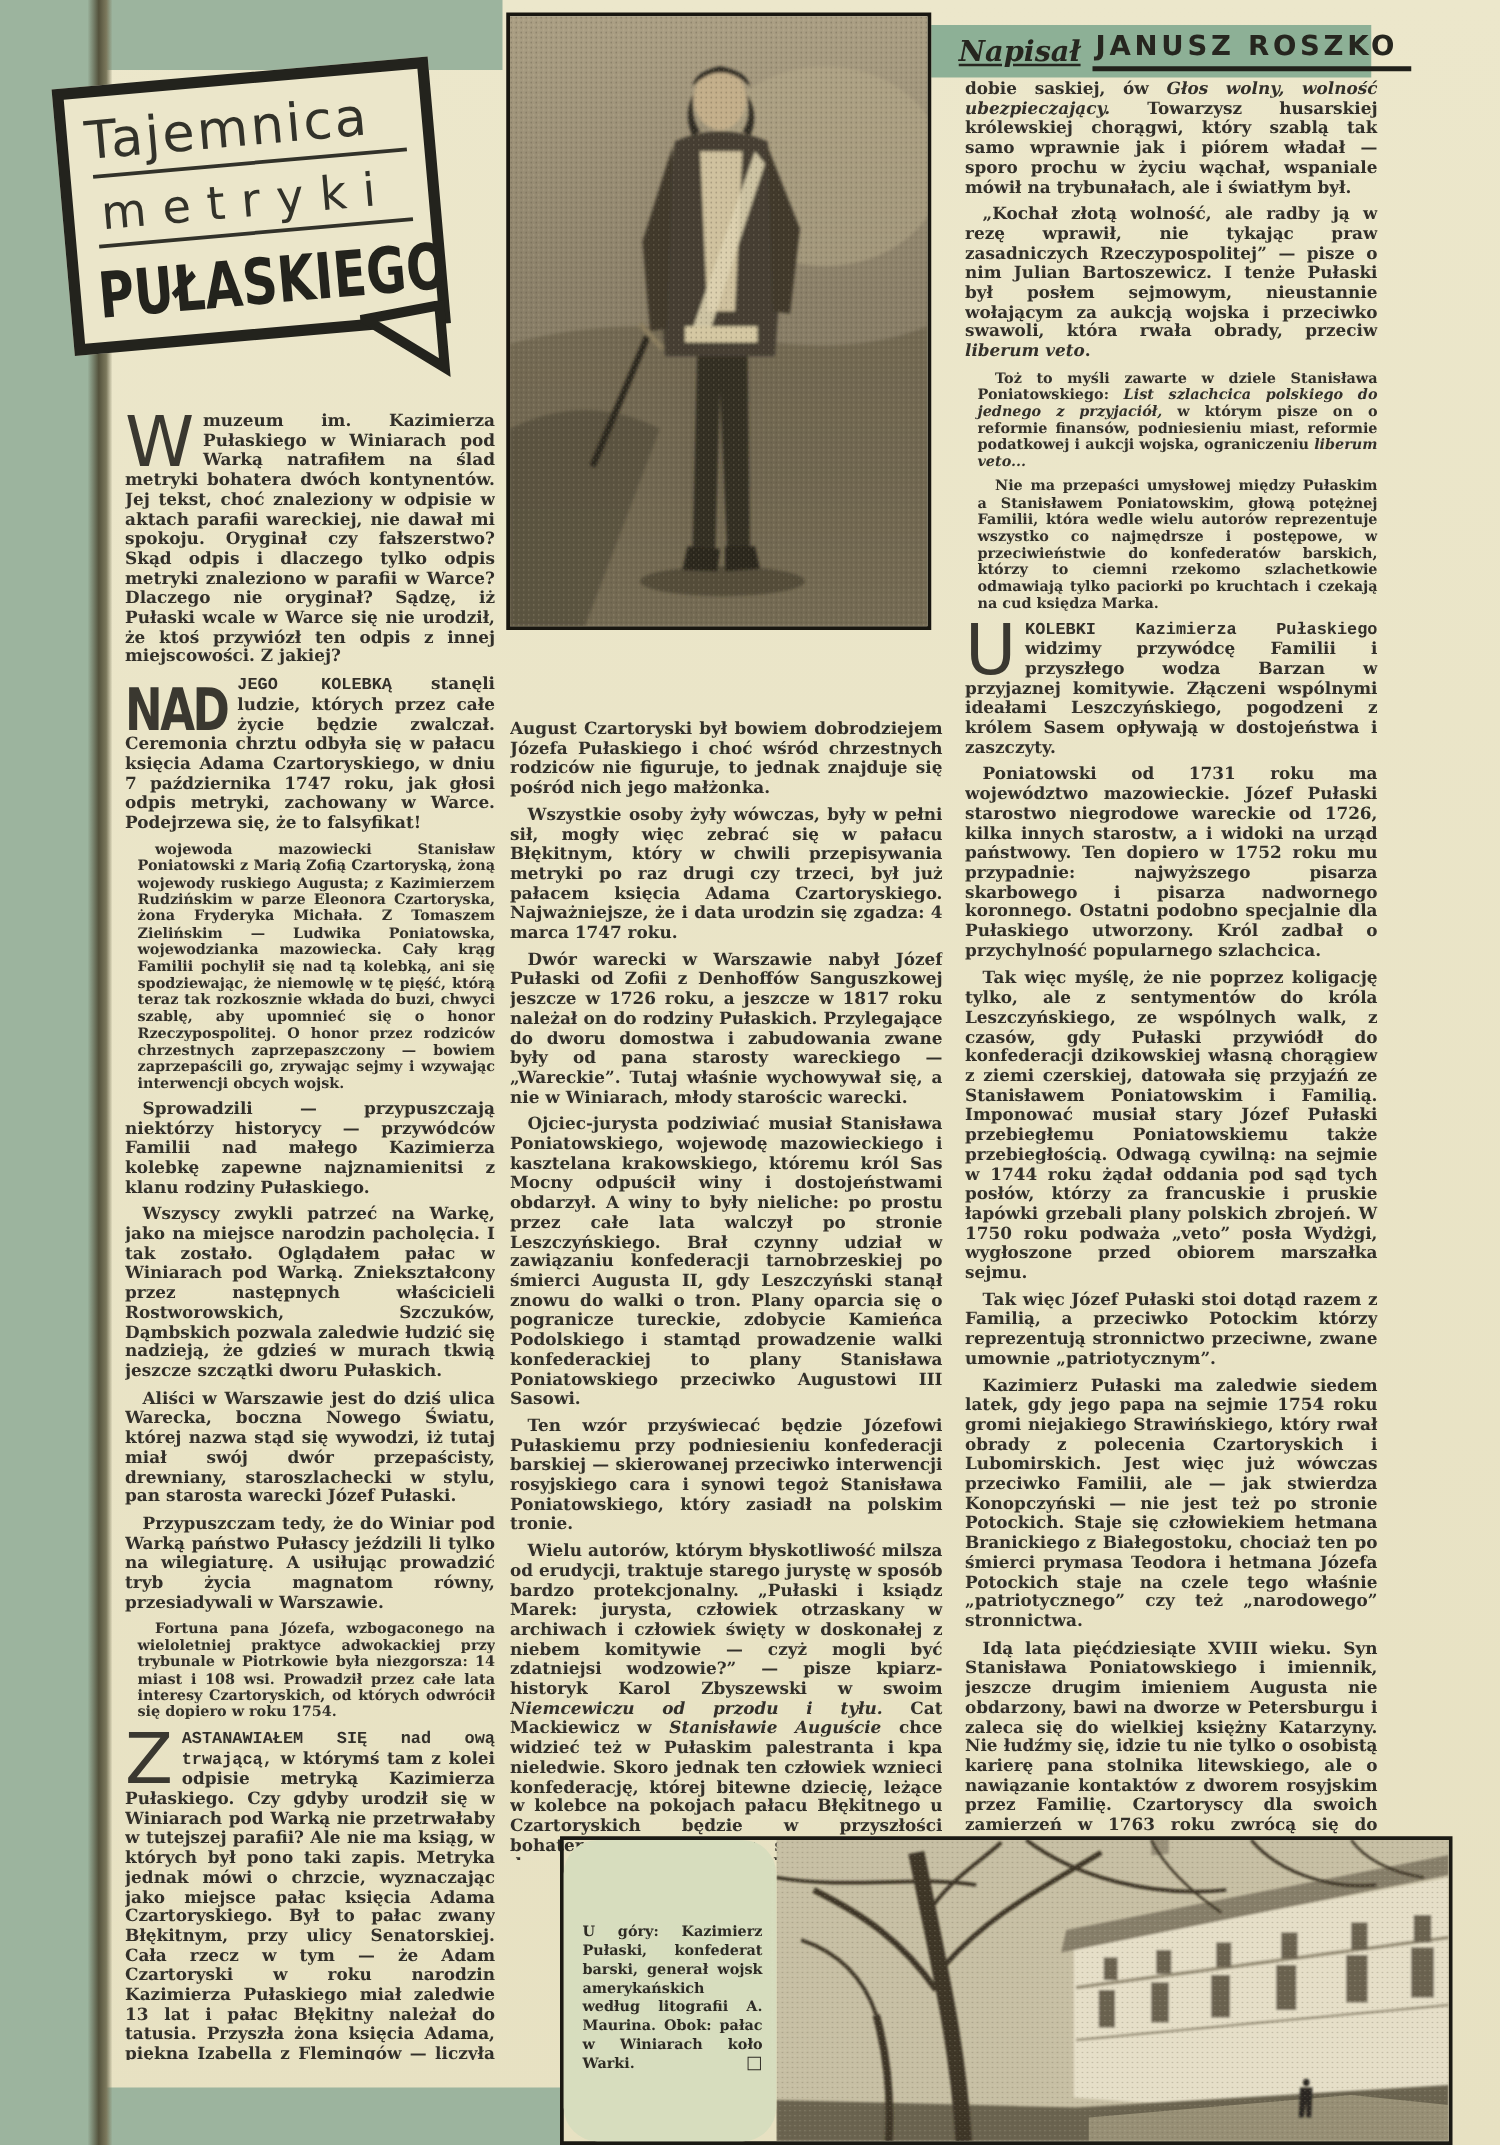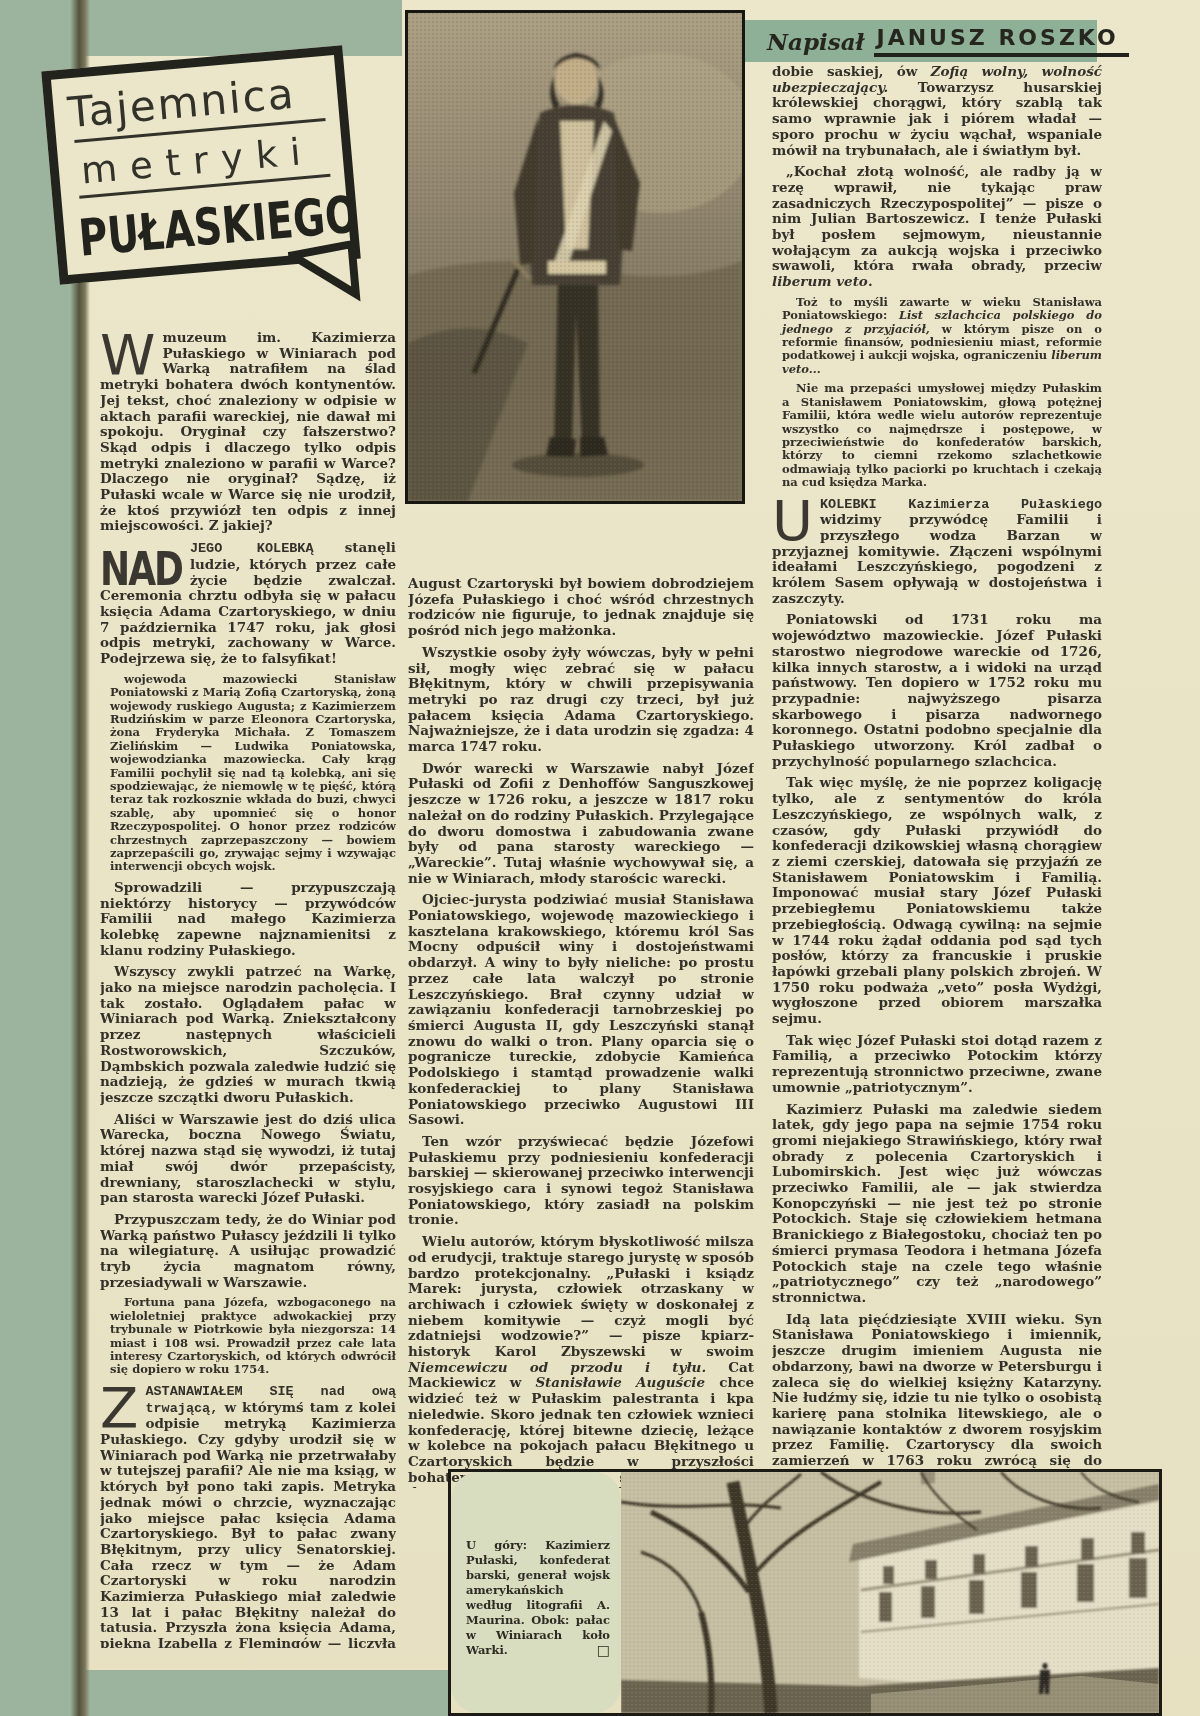--- a/index.html
+++ b/index.html
@@ -7,21 +7,21 @@
         font-family:"DejaVu Serif",serif;color:#33302a;}
   
   .left-margin{position:absolute;left:0;top:0;width:84px;height:1716px;background:#9cb49e;}
   .top-strip{position:absolute;left:0;top:0;width:402px;height:56px;background:#9cb49e;}
   .bottom-left-strip{position:absolute;left:0;top:1670px;width:450px;height:46px;background:#9cb49e;}
   .spine{position:absolute;left:70px;top:0;width:20px;height:1716px;
          background:linear-gradient(90deg,rgba(90,88,66,0),#54523c 45%,#7b785c 75%,rgba(120,118,90,0));}
   
   .byline{position:absolute;left:745px;top:20px;width:352px;height:42px;background:#8db096;
           display:flex;align-items:center;padding-left:22px;box-sizing:border-box;}
-  .byline .prefix{font-style:italic;font-weight:bold;font-size:23px;color:#26261f;margin-right:10px;}
+  .byline .prefix{font-style:italic;font-weight:bold;font-size:23px;color:#26261f;margin-right:10px;text-decoration:underline;}
   .byline .name{font-family:"DejaVu Sans",sans-serif;font-weight:bold;font-size:22px;letter-spacing:3px;
                 color:#26261f;border-bottom:4px solid #21211b;padding:0 10px 3px 2px;white-space:nowrap;}
   
   .title-box{position:absolute;left:50px;top:58px;width:302px;height:214px;background:#ebe6ca;
              border:9px solid #23231d;transform:rotate(-5deg);padding:10px 14px;box-sizing:border-box;}
   .title-line1{font-family:"DejaVu Sans",sans-serif;font-size:42px;letter-spacing:2px;color:#32322a;}
   .title-rule{height:3px;background:#32322a;margin:3px 0 7px 4px;}
   .title-line2{font-family:"DejaVu Sans",sans-serif;font-size:37px;letter-spacing:13px;color:#32322a;padding-left:8px;}
   .title-line3{font-family:"DejaVu Sans",sans-serif;font-weight:bold;font-size:39px;letter-spacing:0;
                color:#23231d;transform:scaleY(1.3);transform-origin:left top;margin-top:10px;white-space:nowrap;}
@@ -153,27 +153,27 @@
     <p>Ojciec-jurysta podziwiać musiał Stanisława Poniatowskiego, wojewodę mazowieckiego i kasztelana krakowskiego, któremu król Sas Mocny odpuścił winy i dostojeństwami obdarzył. A winy to były nieliche: po prostu przez całe lata walczył po stronie Leszczyńskiego. Brał czynny udział w zawiązaniu konfederacji tarnobrzeskiej po śmierci Augusta II, gdy Leszczyński stanął znowu do walki o tron. Plany oparcia się o pogranicze tureckie, zdobycie Kamieńca Podolskiego i stamtąd prowadzenie walki konfederackiej to plany Stanisława Poniatowskiego przeciwko Augustowi III Sasowi.</p>
     <p>Ten wzór przyświecać będzie Józefowi Pułaskiemu przy podniesieniu konfederacji barskiej — skierowanej przeciwko interwencji rosyjskiego cara i synowi tegoż Stanisława Poniatowskiego, który zasiadł na polskim tronie.</p>
     <p>
       <span>Wielu autorów, którym błyskotliwość milsza od erudycji, traktuje starego jurystę w sposób bardzo protekcjonalny. „Pułaski i ksiądz Marek: jurysta, człowiek otrzaskany w archiwach i człowiek święty w doskonałej z niebem komitywie — czyż mogli być zdatniejsi wodzowie?” — pisze kpiarz-historyk Karol Zbyszewski w swoim </span><span class="it">Niemcewiczu od przodu i tyłu.</span><span> Cat Mackiewicz w </span><span class="it">Stanisławie Auguście</span><span> chce widzieć też w Pułaskim palestranta i kpa nieledwie. Skoro jednak ten człowiek wznieci konfederację, której bitewne dziecię, leżące w kolebce na pokojach pałacu Błękitnego u Czartoryskich będzie w przyszłości bohaterem, przypatrzmy się jeszcze tym dwom ojcom: fizycznemu i chrzestnemu.</span>
     </p>
 
   </div>
 
   <div class="col" id="col3">
     <p class="nodent">
-      <span>dobie saskiej, ów </span><span class="it">Zofią wolny, wolność ubezpieczający.</span><span> Towarzysz husarskiej królewskiej chorągwi, który szablą tak samo wprawnie jak i piórem władał — sporo prochu w życiu wąchał, wspaniale mówił na trybunałach, ale i światłym był.</span>
+      <span>dobie saskiej, ów </span><span class="it">Głos wolny, wolność ubezpieczający.</span><span> Towarzysz husarskiej królewskiej chorągwi, który szablą tak samo wprawnie jak i piórem władał — sporo prochu w życiu wąchał, wspaniale mówił na trybunałach, ale i światłym był.</span>
     </p>
     <p>
       <span>„Kochał złotą wolność, ale radby ją w rezę wprawił, nie tykając praw zasadniczych Rzeczypospolitej” — pisze o nim Julian Bartoszewicz. I tenże Pułaski był posłem sejmowym, nieustannie wołającym za aukcją wojska i przeciwko swawoli, która rwała obrady, przeciw </span><span class="it">liberum veto</span><span>.</span>
     </p>
     <p class="small">
-      <span>Toż to myśli zawarte w wieku Stanisława Poniatowskiego: </span><span class="it">List szlachcica polskiego do jednego z przyjaciół,</span><span> w którym pisze on o reformie finansów, podniesieniu miast, reformie podatkowej i aukcji wojska, ograniczeniu </span><span class="it">liberum veto...</span>
+      <span>Toż to myśli zawarte w dziele Stanisława Poniatowskiego: </span><span class="it">List szlachcica polskiego do jednego z przyjaciół,</span><span> w którym pisze on o reformie finansów, podniesieniu miast, reformie podatkowej i aukcji wojska, ograniczeniu </span><span class="it">liberum veto...</span>
     </p>
     <p class="small">Nie ma przepaści umysłowej między Pułaskim a Stanisławem Poniatowskim, głową potężnej Familii, która wedle wielu autorów reprezentuje wszystko co najmędrsze i postępowe, w przeciwieństwie do konfederatów barskich, którzy to ciemni rzekomo szlachetkowie odmawiają tylko paciorki po kruchtach i czekają na cud księdza Marka.</p>
     <p class="nodent">
       <span class="drop big">U</span>
       <span class="leadcaps">KOLEBKI Kazimierza Pułaskiego</span><span> widzimy przywódcę Familii i przyszłego wodza Barzan w przyjaznej komitywie. Złączeni wspólnymi ideałami Leszczyńskiego, pogodzeni z królem Sasem opływają w dostojeństwa i zaszczyty.</span>
     </p>
     <p>Poniatowski od 1731 roku ma województwo mazowieckie. Józef Pułaski starostwo niegrodowe wareckie od 1726, kilka innych starostw, a i widoki na urząd państwowy. Ten dopiero w 1752 roku mu przypadnie: najwyższego pisarza skarbowego i pisarza nadwornego koronnego. Ostatni podobno specjalnie dla Pułaskiego utworzony. Król zadbał o przychylność popularnego szlachcica.</p>
     <p>Tak więc myślę, że nie poprzez koligację tylko, ale z sentymentów do króla Leszczyńskiego, ze wspólnych walk, z czasów, gdy Pułaski przywiódł do konfederacji dzikowskiej własną chorągiew z ziemi czerskiej, datowała się przyjaźń ze Stanisławem Poniatowskim i Familią. Imponować musiał stary Józef Pułaski przebiegłemu Poniatowskiemu także przebiegłością. Odwagą cywilną: na sejmie w 1744 roku żądał oddania pod sąd tych posłów, którzy za francuskie i pruskie łapówki grzebali plany polskich zbrojeń. W 1750 roku podważa „veto” posła Wydżgi, wygłoszone przed obiorem marszałka sejmu.</p>
     <p>Tak więc Józef Pułaski stoi dotąd razem z Familią, a przeciwko Potockim którzy reprezentują stronnictwo przeciwne, zwane umownie „patriotycznym”.</p>
     <p>Kazimierz Pułaski ma zaledwie siedem latek, gdy jego papa na sejmie 1754 roku gromi niejakiego Strawińskiego, który rwał obrady z polecenia Czartoryskich i Lubomirskich. Jest więc już wówczas przeciwko Familii, ale — jak stwierdza Konopczyński — nie jest też po stronie Potockich. Staje się człowiekiem hetmana Branickiego z Białegostoku, chociaż ten po śmierci prymasa Teodora i hetmana Józefa Potockich staje na czele tego właśnie „patriotycznego” czy też „narodowego” stronnictwa.</p>

